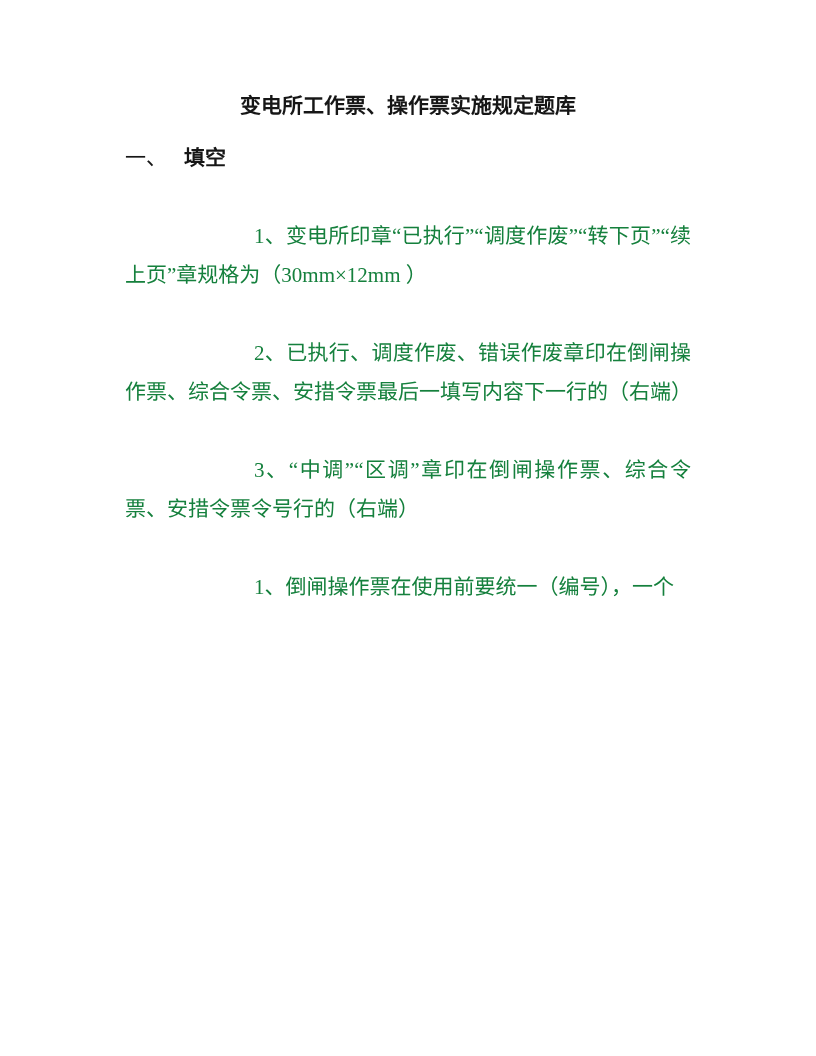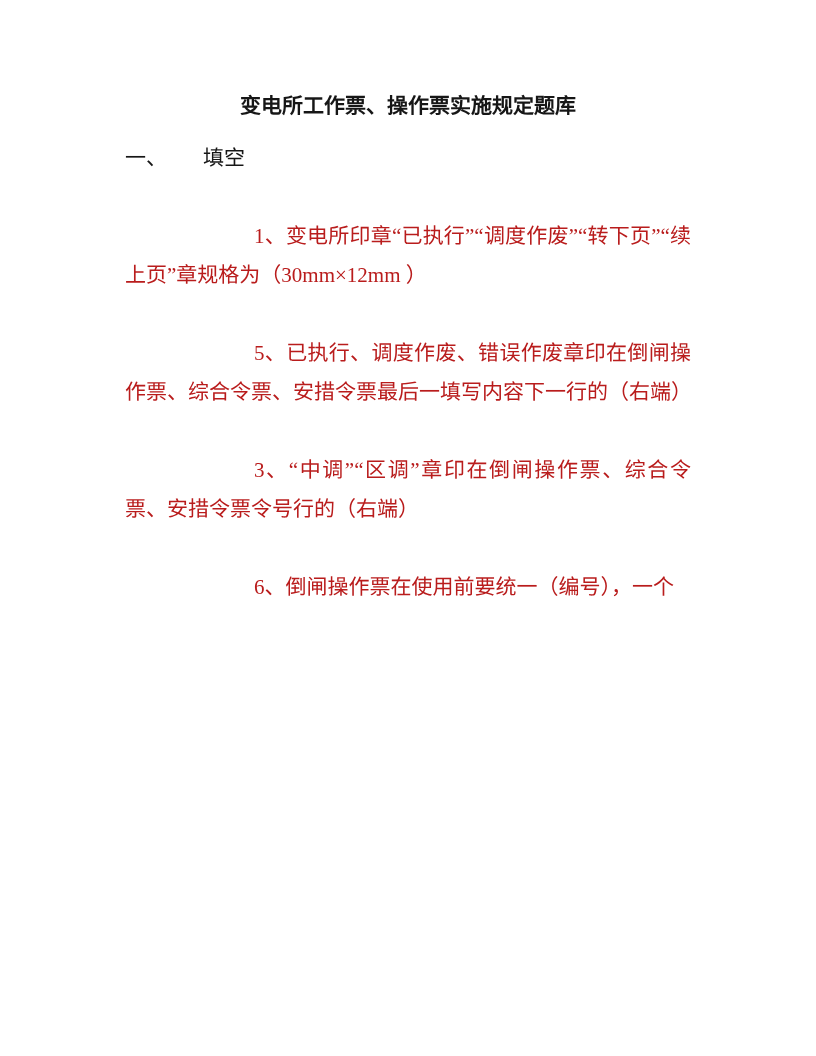--- a/index.html
+++ b/index.html
@@ -27,45 +27,46 @@
     line-height: 39px;
     white-space: nowrap;
   }
   .section-heading {
     margin-top: 13px;
     font-size: 21px;
     line-height: 39px;
   }
   .section-label {
     display: inline-block;
-    margin-left: 36px;
+    margin-left: 17px;
+    font-weight: bold;
   }
   .para {
     margin: 39px 0 0 0;
     font-size: 21px;
     line-height: 39px;
     text-align: justify;
     text-indent: 129px;
-    color: #b91c1c;
+    color: #15803d;
   }
 </style>
 </head>
 <body>
 
 <div class="page">
 
   <h1 class="doc-title">变电所工作票、操作票实施规定题库</h1>
 
   <div class="section-heading">
     <span>一、</span><span class="section-label">填空</span>
   </div>
 
   <p class="para">1、变电所印章“已执行”“调度作废”“转下页”“续上页”章规格为（30mm×12mm ）</p>
 
-  <p class="para">5、已执行、调度作废、错误作废章印在倒闸操作票、综合令票、安措令票最后一填写内容下一行的（右端）</p>
+  <p class="para">2、已执行、调度作废、错误作废章印在倒闸操作票、综合令票、安措令票最后一填写内容下一行的（右端）</p>
 
   <p class="para">3、“中调”“区调”章印在倒闸操作票、综合令票、安措令票令号行的（右端）</p>
 
 
 
-  <p class="para">6、倒闸操作票在使用前要统一（编号），一个</p>
+  <p class="para">1、倒闸操作票在使用前要统一（编号），一个</p>
 
 </div>
 
 </body></html>

